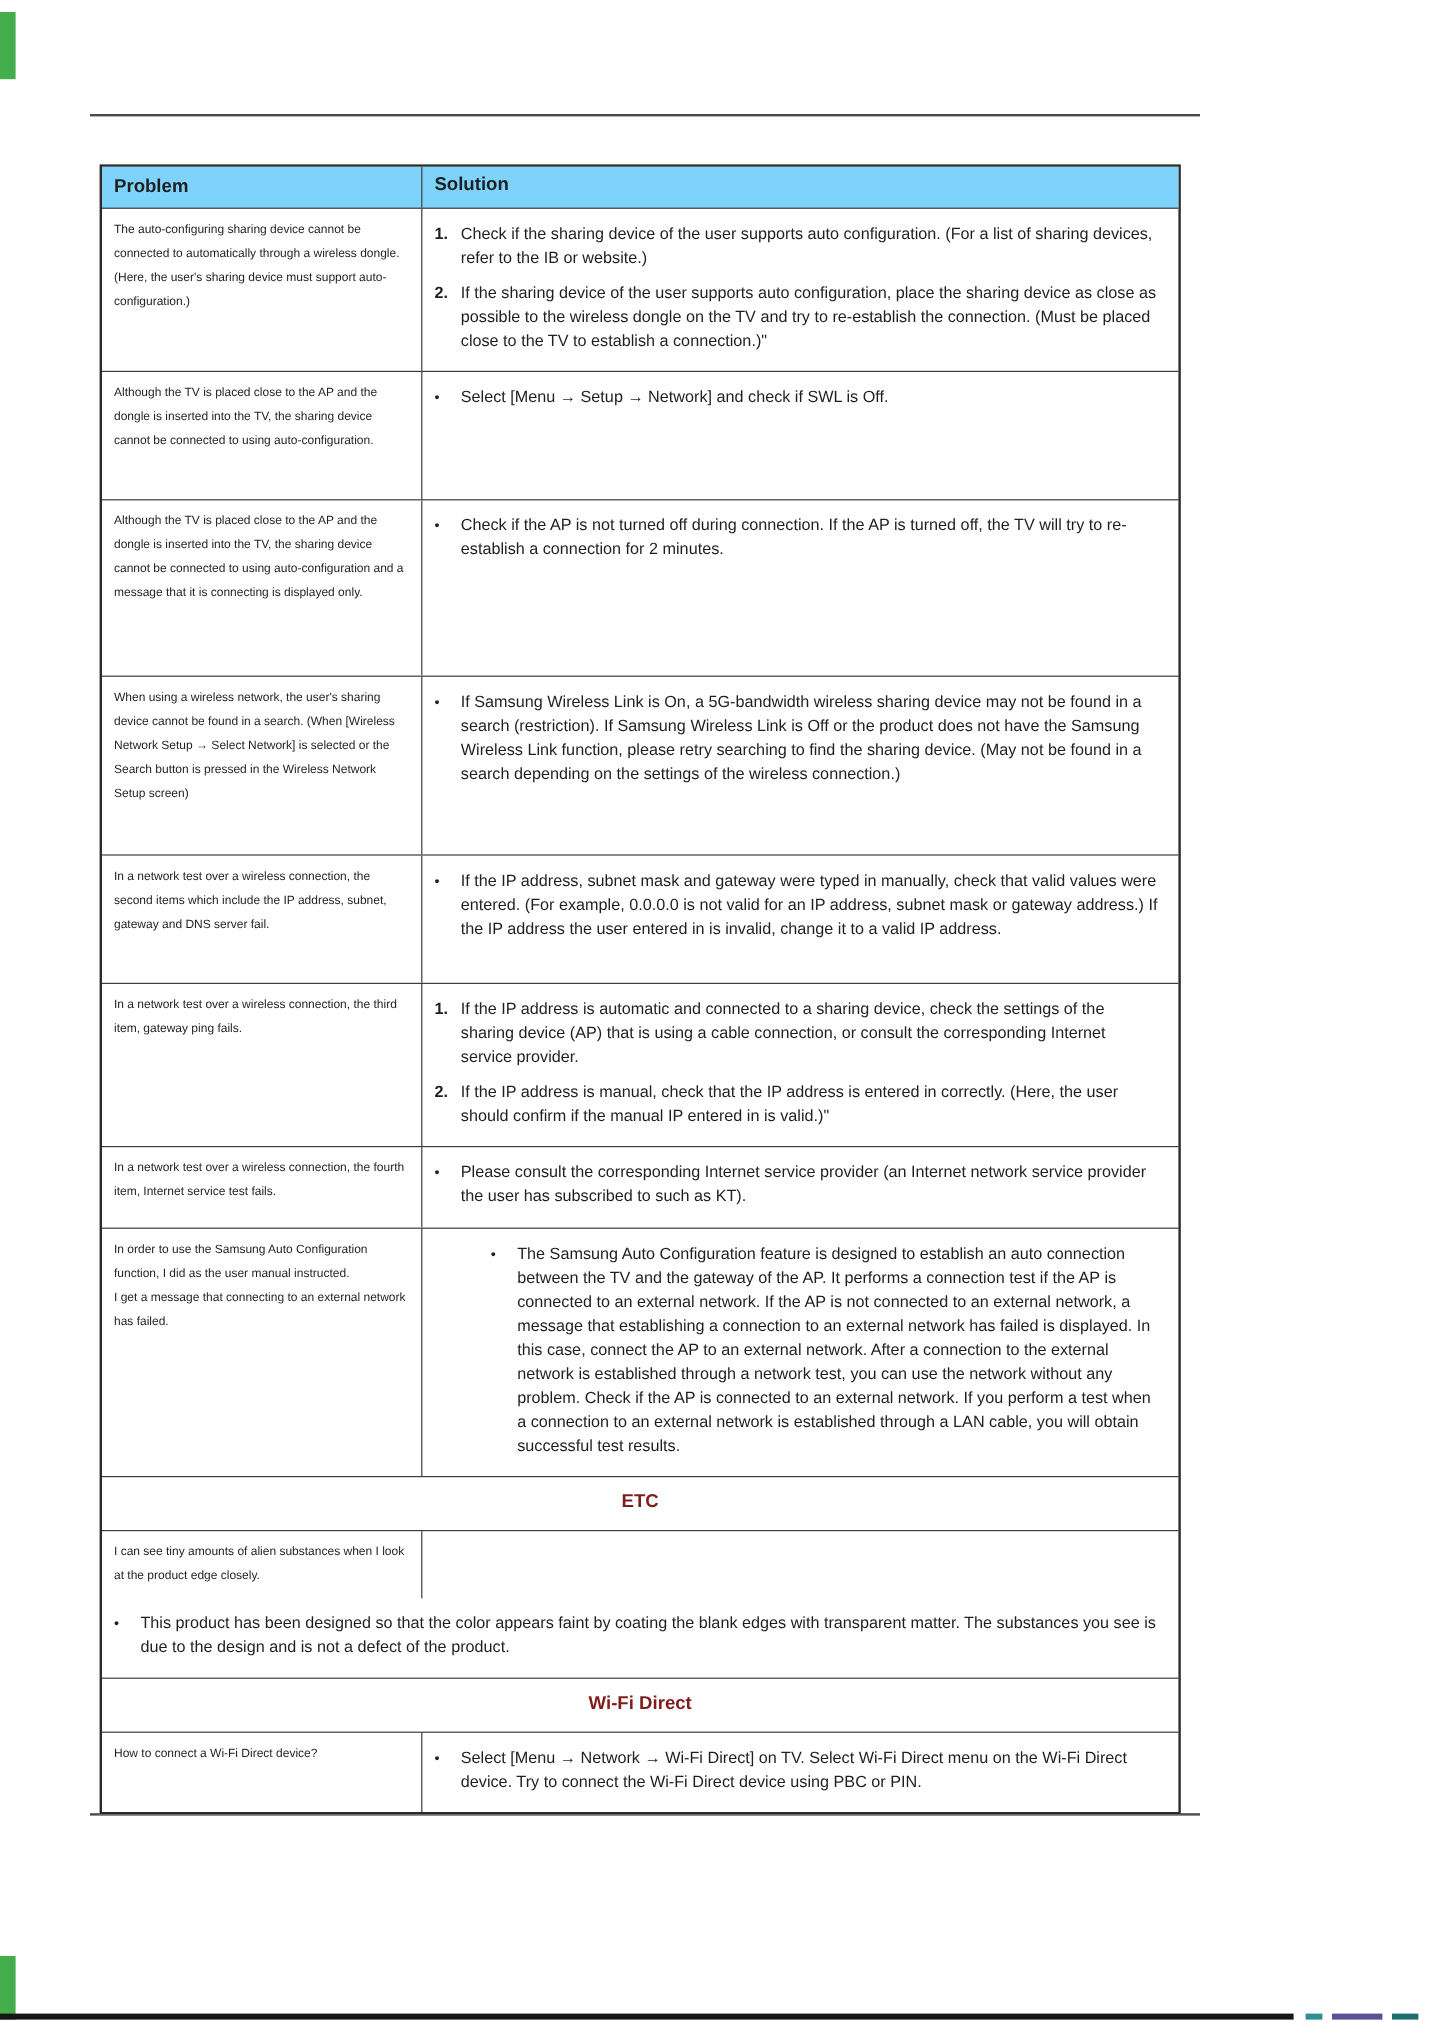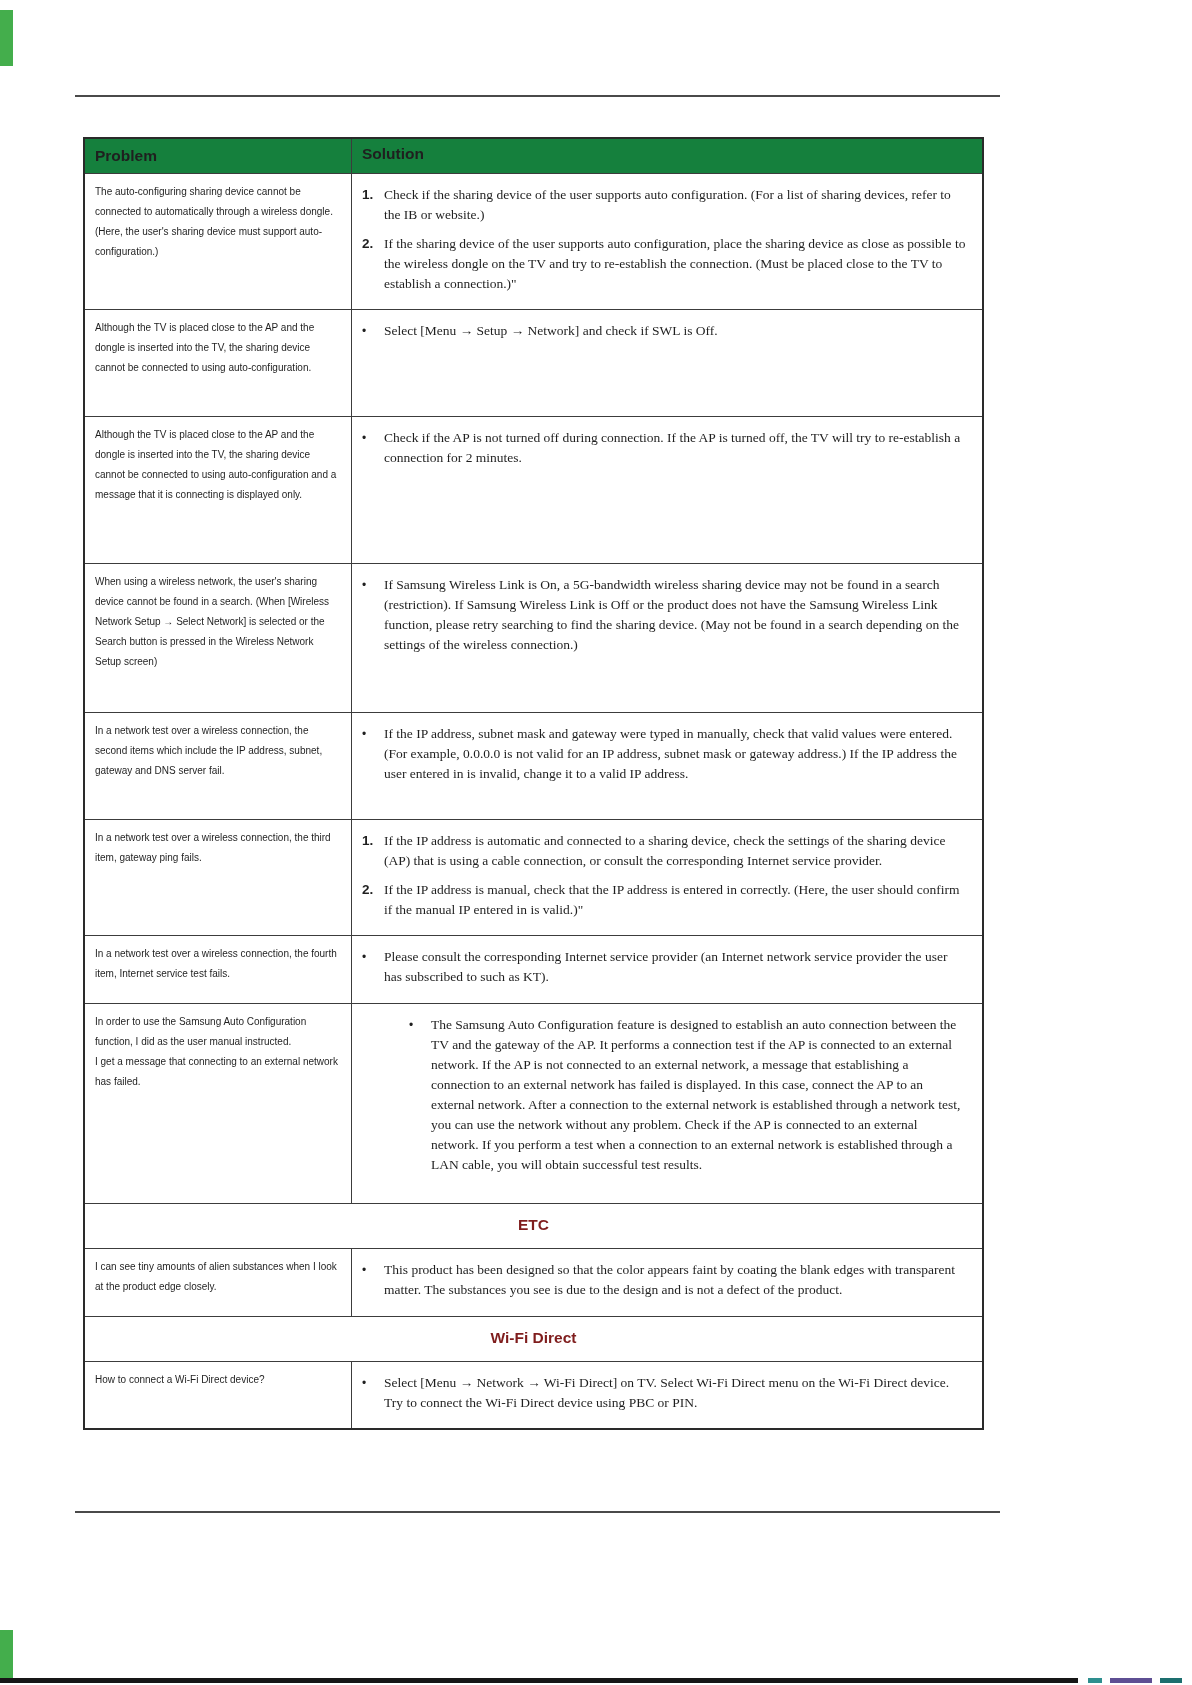--- a/index.html
+++ b/index.html
@@ -19,31 +19,31 @@
   .noise-1{left:1088px;width:14px;background:#2e8f8f;}
   .noise-2{left:1110px;width:42px;background:#5e4f93;}
   .noise-3{left:1160px;width:22px;background:#1d6f6f;}
 
   .ttable{
     position:absolute;left:83px;top:137px;width:901px;
     border:2px solid #2a2a2a;box-sizing:border-box;background:#fff;
   }
   .trow{display:flex;border-bottom:1px solid #3c3c3c;box-sizing:border-box;}
   .trow:last-child{border-bottom:none;}
-  .thead{background:#15803d;min-height:34px;}
+  .thead{background:#7dd3fc;min-height:34px;}
   .hcell{font-weight:bold;font-size:15.5px;padding:7px 10px;box-sizing:border-box;}
   .cell{box-sizing:border-box;}
   .problem{width:267px;flex:none;border-right:1px solid #3c3c3c;padding:8px 10px;}
   .problem-text{font-size:10px;line-height:20px;white-space:pre-line;}
   .solution{flex:1;padding:6px 10px 6px 0;}
   .sol-item{display:flex;margin:5px 0 9px 0;}
   .marker{flex:none;width:32px;padding-left:10px;box-sizing:border-box;font-size:13.5px;line-height:20px;}
   .marker.num{font-weight:bold;}
   .marker.bullet{font-size:12px;}
-  .sol-text{font-size:13.5px;line-height:20px;padding-right:6px;font-family:Liberation Serif, serif;}
+  .sol-text{font-size:13.5px;line-height:20px;padding-right:6px;}
   .sband{padding:12px 10px;font-weight:bold;font-size:15.5px;color:#7f1d1d;box-sizing:border-box;min-height:44px;text-align:center;}
 </style>
 </head>
 <body>
 
 <div class="hrule rule-top"></div>
 <div class="hrule rule-bottom"></div>
 <div class="edge-strip strip-top"></div>
 <div class="edge-strip strip-bottom"></div>
 <div class="bottom-bar"></div>
@@ -160,21 +160,21 @@
         <span class="marker bullet">•</span>
         <span class="sol-text">The Samsung Auto Configuration feature is designed to establish an auto connection between the TV and the gateway of the AP. It performs a connection test if the AP is connected to an external network. If the AP is not connected to an external network, a message that establishing a connection to an external network has failed is displayed. In this case, connect the AP to an external network. After a connection to the external network is established through a network test, you can use the network without any problem. Check if the AP is connected to an external network. If you perform a test when a connection to an external network is established through a LAN cable, you will obtain successful test results.</span>
       </div>
     </div>
   </div>
 
   <div class="trow">
     <div class="sband" style="width:100%;">ETC</div>
   </div>
 
-  <div class="trow" style="min-height:68px;">
+  <div class="trow" style="min-height:68px;flex-direction:column;">
     <div class="cell problem">
       <div class="problem-text">I can see tiny amounts of alien substances when I look at the product edge closely.</div>
     </div>
     <div class="cell solution">
       <div class="sol-item">
         <span class="marker bullet">•</span>
         <span class="sol-text">This product has been designed so that the color appears faint by coating the blank edges with transparent matter. The substances you see is due to the design and is not a defect of the product.</span>
       </div>
     </div>
   </div>

